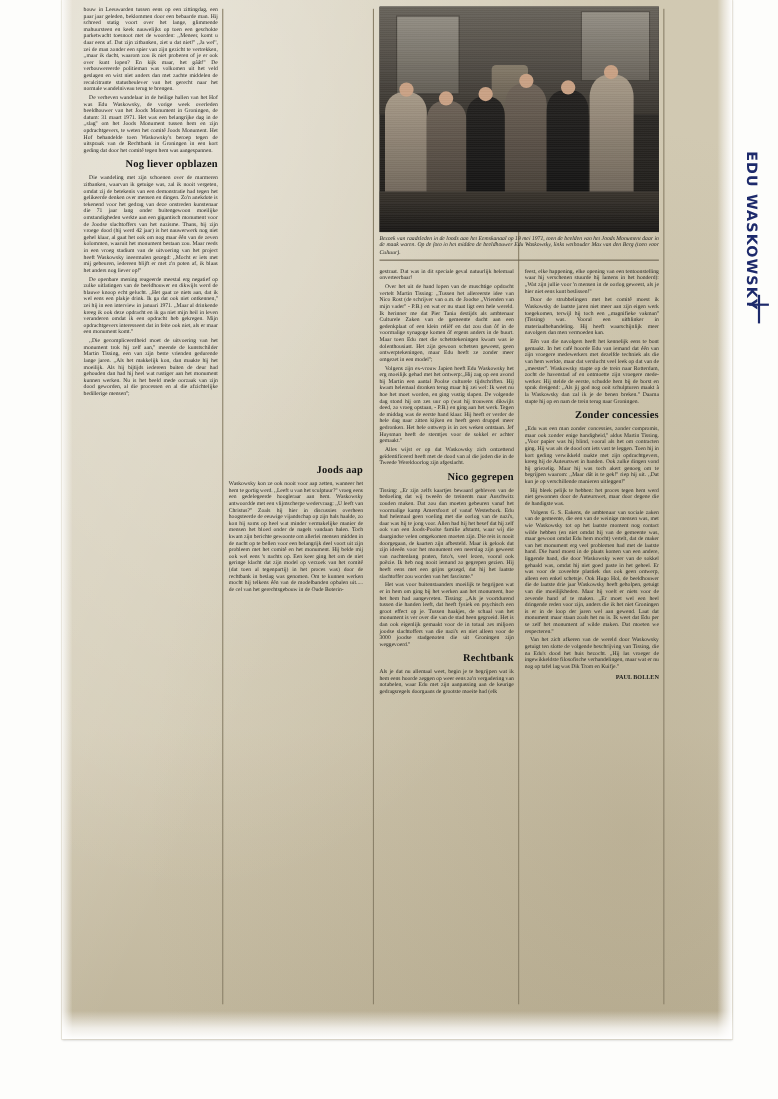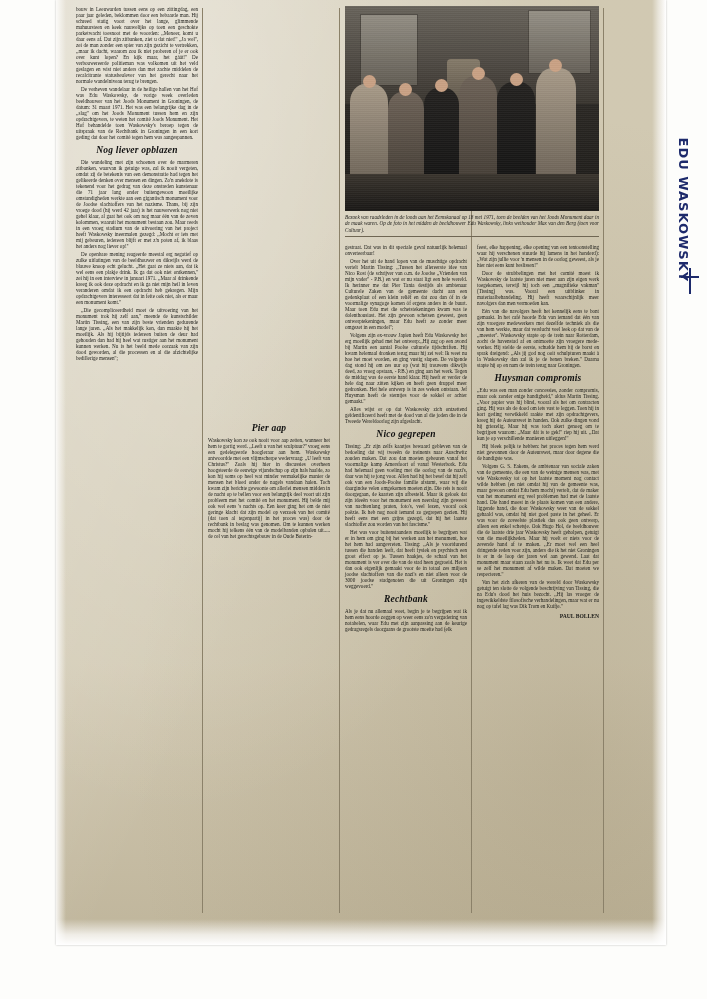--- a/index.html
+++ b/index.html
@@ -86,25 +86,24 @@
   #vr1 { left: 146px; }
   #vr2 { left: 283px; }
   #vr3 { left: 415px; }
   #vr4 { left: 547px; }
 
   .head {
     font-family: "Liberation Serif", serif;
     font-weight: bold;
     font-size: 9.5px;
     line-height: 11px;
-    text-align: center;
+    text-align: right;
     margin: 5px 0 3px 0;
     color: #111;
     letter-spacing: 0.2px;
-    font-style: italic;
   }
 
   
   .photo {
     position: absolute;
     left: 289px;
     top: 6px;
     width: 254px;
     height: 205px;
     background: #2b2a28;
@@ -253,41 +252,41 @@
       <p class="noind">bouw in Leeuwarden tussen eens op een zittingdag, een paar jaar geleden, beklommen door een bebaarde man. Hij schreed statig voort over het lange, glimmende mahuursteen en keek nauwelijks op toen een geschokte parketwacht toesnoot met de woorden: ,,Meneer, komt u daar eens af. Dat zijn zitbanken, ziet u dat niet!'' ,,Ja wel'', zei de man zonder een spier van zijn gezicht te vertrekken, ,,maar ik dacht, waarom zou ik niet proberen of je er ook over kunt lopen? En kijk maar, het gáát!'' De verbouwereerde politieman was volkomen uit het veld geslagen en wist niet anders dan met zachte middelen de recalcitrante statusbeulever van het gerecht naar het normale wandelniveau terug te brengen.</p>
       <p>De verheven wandelaar in de heilige hallen van het Hof was Edu Waskowsky, de vorige week overleden beeldhouwer van het Joods Monument in Groningen, de datum: 31 maart 1971. Het was een belangrijke dag in de ,,slag'' om het Joods Monument tussen hem en zijn opdrachtgevers, te weten het comité Joods Monument. Het Hof behandelde toen Waskowsky's beroep tegen de uitspraak van de Rechtbank in Groningen in een kort geding dat door het comité tegen hem was aangespannen.</p>
       <div class="head">Nog liever opblazen</div>
       <p>Die wandeling met zijn schoenen over de marmeren zitbanken, waarvan ik getuige was, zal ik nooit vergeten, omdat zij de betekenis van een demonstratie had tegen het gelikeerde denken over mensen en dingen. Zo'n anekdote is tekenend voor het gedrag van deze onstreden kunstenaar die 71 jaar lang onder buitengewoon moeilijke omstandigheden werkte aan een gigantisch monument voor de Joodse slachtoffers van het nazisme. Thans, bij zijn vroege dood (hij werd 42 jaar) is het nauwerwerk nog niet gehel klaar, al gaat het ook om nog maar één van de zeven kolommen, waaruit het monument bestaan zou. Maar reeds in een vroeg stadium van de uitvoering van het project heeft Waskowsky ineermalen gezegd: ,,Mocht er iets met mij gebeuren, iedereen blijft er met z'n poten af, ik blaas het anders nog liever op!''</p>
       <p>De openbare mening reageerde meestal erg negatief op zulke uitlatingen van de beeldhouwer en dikwijls werd de blauwe knoop echt gelucht. ,,Het gaat ze niets aan, dat ik wel eens een plakje drink. Ik ga dat ook niet ontkennen,'' zei hij in een interview in januari 1971. ,,Maar al drinkende kreeg ik ook deze opdracht en ik ga niet mijn heil in leven veranderen omdat ik een opdracht heb gekregen. Mijn opdrachtgevers interesseert dat in feite ook niet, als er maar een monument komt.''</p>
       <p>,,Die gecompliceerdheid moet de uitvoering van het monument trok hij zelf aan,'' meende de kunstschilder Martin Tissing, een van zijn beste vrienden gedurende lange jaren. ,,Als het makkelijk kon, dan maakte hij het moeilijk. Als hij bijtijds iedereen buiten de deur had gehouden dan had hij heel wat rustiger aan het monument kunnen werken. Nu is het beeld mede oorzaak van zijn dood geworden, al die processen en al die afzichtelijke bedillerige mensen'';</p>
     </div>
 
     <div class="col" id="col2">
       <div style="height:412px"></div>
-      <div class="head">Pier aap</div>
+      <div class="head">Joods aap</div>
       <p class="noind">Waskowsky kon ze ook nooit voor aap zetten, wanneer het hem te gortig werd. ,,Leeft u van het sculptuur?'' vroeg eens een gedelegeerde hoogleraar aan hem. Waskowsky antwoordde met een vlijmscherpe wedervraag: ,,U leeft van Christus?'' Zoals hij hier in discussies overheen hoogsteerde de eeuwige vijandschap op zijn hals haalde, zo kon hij soms op heel wat minder vermakelijke manier de mensen het bloed onder de nagels vandaan halen. Toch kwam zijn berichte gewoonte om allerlei mensen midden in de nacht op te bellen voor een belangrijk deel voort uit zijn probleem met het comité en het monument. Hij belde mij ook wel eens 's nachts op. Een keer ging het om de niet geringe klacht dat zijn model op verzoek van het comité (dat toen al tegenpartij) in het proces was) door de rechtbank in beslag was genomen. Om te kunnen werken mocht hij telkens één van de modelbanden opbalen uit..... de cel van het gerechtsgebouw in de Oude Boterin-</p>
     </div>
 
     <div class="col" id="col3" style="top:244px;">
       <p class="noind">gestraat. Dat was in dit speciale geval natuurlijk helemaal onverteerbaar!</p>
       <p>Over het uit de hand lopen van de muschtige opdracht vertelt Martin Tissing: ,,Tussen het allereerste idee van Nico Rost (de schrijver van o.m. de Joodse ,,Vrienden van mijn vader'' - P.B.) en wat er nu staat ligt een hele wereld. Ik herinner me dat Pier Tania destijds als ambtenaar Culturele Zaken van de gemeente dacht aan een gedenkplaat of een klein reliëf en dat zou dan óf in de voormalige synagoge komen óf ergens anders in de buurt. Maar toen Edu met die schetstekeningen kwam was ie dolenthousiast. Het zijn gewoon schetsen geweest, geen ontwerptekeningen, maar Edu heeft ze zonder meer omgezet in een model'';</p>
       <p>Volgens zijn ex-vrouw Japien heeft Edu Waskowsky het erg moeilijk gehad met het ontwerp:,,Hij zag op een avond bij Martin een aantal Poolse culturele tijdschriften. Hij kwam helemaal dronken terug maar hij zei wel: Ik weet nu hoe het moet worden, en ging vustig slapen. De volgende dag stond hij om zes uur op (wat hij trouwens dikwijls deed, zo vroeg opstaan, - P.B.) en ging aan het werk. Tegen de middag was de eerste hand klaar. Hij heeft er verder de hele dag naar zitten kijken en heeft geen druppel meer gedronken. Het hele ontwerp is in zes weken ontstaan. Jef Huysman heeft de sterntjes voor de sokkel er achter gemaakt.''</p>
       <p>Alles wijst er op dat Waskowsky zich ontzettend geïdentificeerd heeft met de dood van al die joden die in de Tweede Wereldoorlog zijn afgeslacht.</p>
       <div class="head">Nico gegrepen</div>
       <p class="noind">Tissing: ,,Er zijn zelfs kaartjes bewaard gebleven van de bedoeling dat wij tweeën de treinents naar Auschwitz zouden maken. Dat zou dan moeten gebeuren vanaf het voormalige kamp Amersfoort of vanaf Westerbork. Edu had helemaal geen voeling met die oorlog van de nazi's, daar was hij te jong voor. Allen had hij het besef dat hij zelf ook van een Joods-Poolse familie afstamt, waar wij die daargindse velen omgekomen moeten zijn. Die reis is nooit doorgegaan, de kaarten zijn afbesteld. Maar ik gelook dat zijn ideeën voor het monument een neerslag zijn geweest van nachtenlang praten, foto's, veel lezen, vooral ook poëzie. Ik heb nog nooit iemand zo gegrepen gezien. Hij heeft eens met een grijns gezegd, dat hij het laatste slachtoffer zou worden van het fascisme.''</p>
       <p>Het was voor buitenstaanders moeilijk te begrijpen wat er in hem om ging bij het werken aan het monument, hoe het hem had aangevreten. Tissing: ,,Als je voortdurend tussen die handen leeft, dat heeft fysiek en psychisch een groot effect op je. Tussen haakjes, de schaal van het monument is ver over die van de stad heen gegroeid. Het is dan ook eigenlijk gemaakt voor de in totaal zes miljoen joodse slachtoffers van die nazi's en niet alleen voor de 3000 joodse stadgenoten die uit Groningen zijn weggevoerd.''</p>
       <div class="head">Rechtbank</div>
       <p class="noind">Als je dat nu allemaal weet, begin je te begrijpen wat ik hem eens hoorde zeggen op weer eens zo'n vergadering van notabelen, waar Edu met zijn aanpassing aan de keurige gedragsregels doorgaans de grootste moeite had (elk</p>
     </div>
 
     <div class="col" id="col4" style="top:244px;">
       <p class="noind">feest, elke happening, elke opening van een tentoonstelling waar hij verschenen stuurde hij lamens in het honderd): ,,Wat zijn jullie voor 'n mensen in de oorlog geweest, als je hier niet eens kunt beslissen!''</p>
       <p>Door de strubbelingen met het comité moest ik Waskowsky de laatste jaren niet meer aan zijn eigen werk toegekomen, terwijl hij toch een ,,magnifieke vakman'' (Tissing) was. Vooral een uitblinker in materiaalbehandeling. Hij heeft waarschijnlijk meer navolgers dan men vermoeden kan.</p>
       <p>Eén van die navolgers heeft het kennelijk eens te bont gemaakt. In het café hoorde Edu van iemand dat één van zijn vroegere medewerkers met dezelfde techniek als die van hem werkte, maar dat verslucht veel leek op dat van de ,,meester''. Waskowsky stapte op de trein naar Rotterdam, zocht de havenstad af en ontmoette zijn vroegere mede-werker. Hij stelde de eerste, schudde hem bij de borst en sprak dreigend: ,,Als jij god nog ooit schulpturen maakt à la Waskowsky dan zal ik je de benen breken.'' Daarna stapte hij op en nam de trein terug naar Groningen.</p>
-      <div class="head">Huysman compromis</div>
+      <div class="head">Zonder concessies</div>
       <p class="noind">,,Edu was een man zonder concessies, zonder compromis, maar ook zonder enige handigheid,'' aldus Martin Tissing. ,,Voor papier was hij blind, vooral als het om contracten ging. Hij was als de dood om iets vast te leggen. Toen hij in kort geding verwikkeld raakte met zijn opdrachtgevers, kreeg hij de Auteurswet in handen. Ook zulke dingen vond hij griezelig. Maar hij was toch akert genoeg om te begrijpen waarom: ,,Maar dát is te gek!'' riep hij uit. ,,Dat kun je op verschillende manieren uitleggen!''</p>
       <p>Hij bleek pelijk te hebben: het proces tegen hem werd niet gewonnen door de Auteurswet, maar door degene die de handigste was.</p>
       <p>Volgens G. S. Eakens, de ambtenaar van sociale zaken van de gemeente, die een van de weinige mensen was, met wie Waskowsky tot op het laatste moment nog contact wilde hebben (en niet omdat hij van de gemeente was, maar gewoon omdat Edu hem mocht) vertelt, dat de maker van het monument erg veel problemen had met de laatste hand. Die hand moest in de plaats komen van een andere, liggende hand, die door Waskowsky weer van de sokkel gehaald was, omdat hij niet goed paste in het geheel. Er was voor de zoveelste plastiek dus ook geen ontwerp, alleen een enkel schetsje. Ook Hugo Hol, de beeldhouwer die de laatste drie jaar Waskowsky heeft geholpen, getuigt van die moeilijkheden. Maar hij voelt er niets voor de zevende hand af te maken. ,,Er moet wel een heel dringende reden voor zijn, anders die ik het niet Groningen is er in de loop der jaren wel aan gewend. Laat dat monument maar staan zoals het nu is. Ik weet dat Edu per se zelf het monument af wilde maken. Dat moeten we respecteren.''</p>
       <p>Van het zich afkeren van de wereld door Waskowsky getuigt ten slotte de volgende beschrijving van Tissing, die na Edu's dood het huis bezocht. ,,Hij las vroeger de ingewikkeldste filosofische verhandelingen, maar wat er nu nog op tafel lag was Dik Trom en Kuifje.''</p>
       <div class="byline">PAUL BOLLEN</div>
     </div>
 
     <div class="edge-left"></div>
     <div class="edge-right"></div>
     <div class="edge-bottom"></div>

